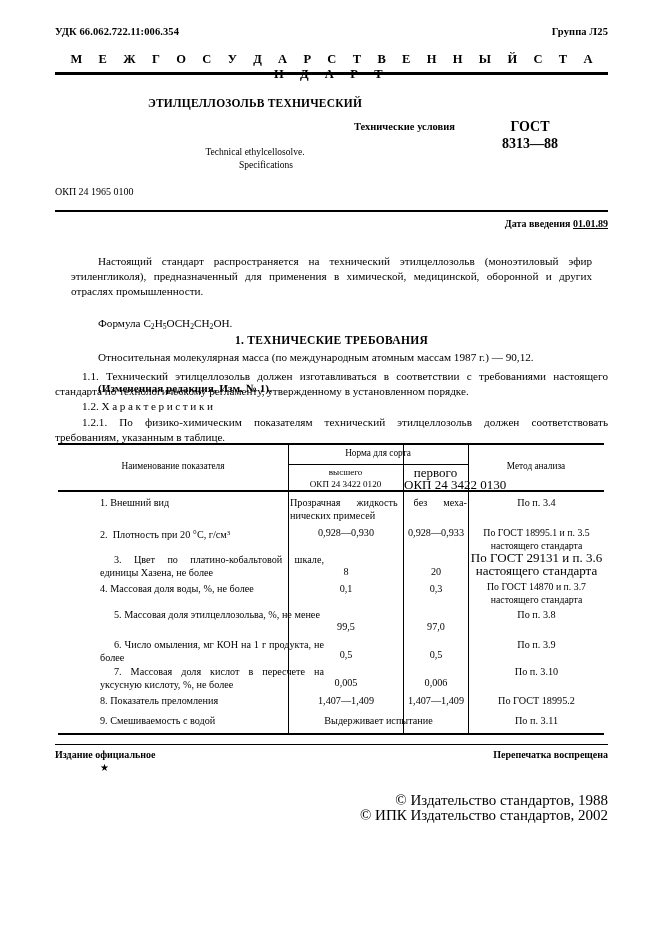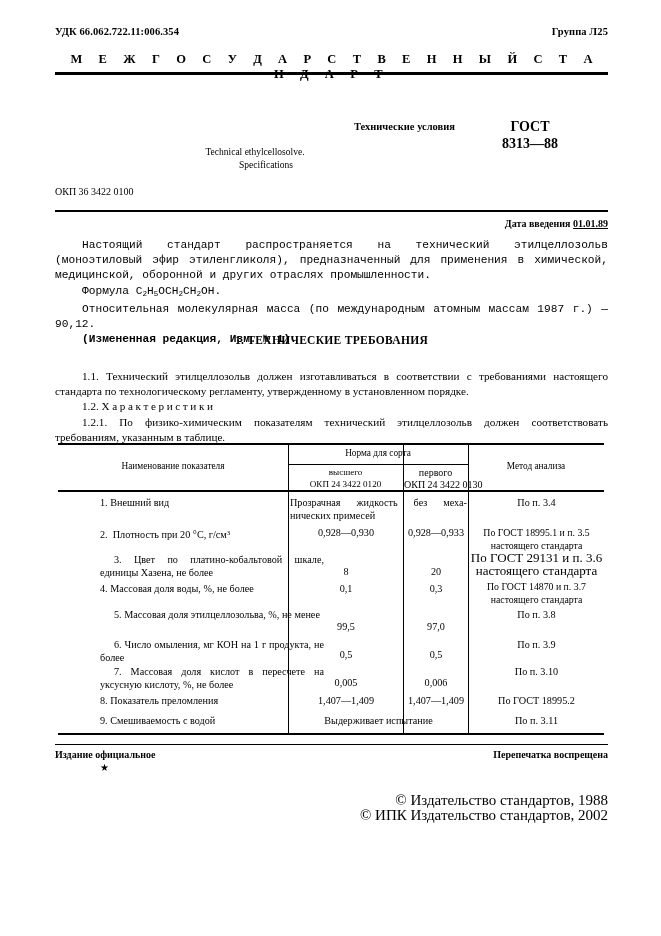--- a/index.html
+++ b/index.html
@@ -119,21 +119,21 @@
 
   
   .body-text {
     position: absolute;
     left: 55px; top: 238px;
     width: 553px;
     font-size: 11.2px;
     line-height: 15.2px;
     text-align: justify;
   }
-  .body-text p { margin: 0; font-family: Liberation Mono, monospace; }
+  .body-text p { margin: 16px; }
   .ind { text-indent: 27px; }
   .bold { font-weight: bold; }
   sub { font-size: 0.68em; vertical-align: -0.25em; }
   sup { font-size: 0.68em; vertical-align: 0.45em; }
 
   .section-head {
     position: absolute;
     left: 55px; top: 334px;
     width: 553px;
     text-align: center;
@@ -209,21 +209,21 @@
     width: 113px;
     text-align: center;
     font-size: 9.1px;
     line-height: 11.5px;
   }
   .th-pervogo {
     position: absolute;
     left: 404px; top: 467px;
     width: 63px;
     text-align: center;
-    font-size: 10px;
+    font-size: 13px;
     line-height: 11.5px;
     white-space: nowrap;
   }
   .th-metod {
     position: absolute;
     left: 469px; top: 461px;
     width: 134px;
     text-align: center;
     font-size: 9.3px;
   }
@@ -278,32 +278,33 @@
 <div class="page">
 
   <div class="udk-row">
     <span>УДК 66.062.722.11:006.354</span>
     <span>Группа Л25</span>
   </div>
 
   <div class="mgs-title">М Е Ж Г О С У Д А Р С Т В Е Н Н Ы Й    С Т А Н Д А Р Т</div>
   <div class="mgs-rule"></div>
 
+  <div class="doc-title">ЭТИЛЦЕЛЛОЗОЛЬВ ТЕХНИЧЕСКИЙ</div>
   <div class="doc-subtitle">Технические условия</div>
   <div class="doc-eng">
     <div>Technical ethylcellosolve.</div>
     <div class="eng-line2">Specifications</div>
   </div>
 
   <div class="gost-box">
     <div>ГОСТ</div>
     <div>8313—88</div>
   </div>
 
-  <div class="okp-code">ОКП 36 3422 0100</div>
+  <div class="okp-code">ОКП 24 1965 0100</div>
 
   <div class="rule-2"></div>
 
   <div class="date-intro">
     <span>Дата введения</span>
     <span class="dv">01.01.89</span>
   </div>
 
   <div class="body-text">
     <p class="ind">Настоящий стандарт распространяется на технический этилцеллозольв (моноэтиловый эфир этиленгликоля), предназначенный для применения в химической, медицинской, оборонной и других отраслях промышленности.</p>

